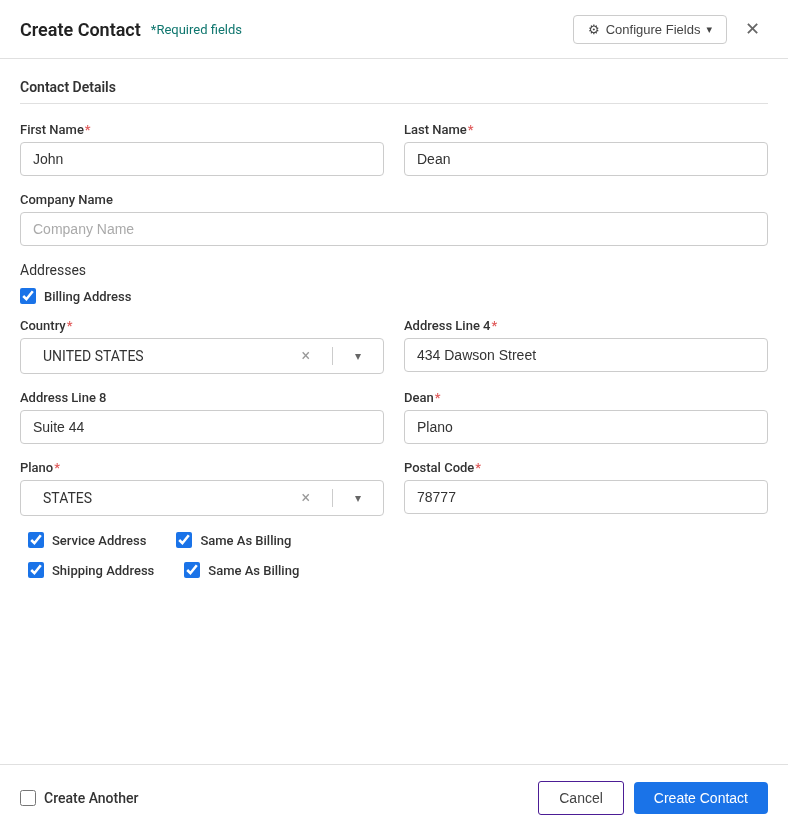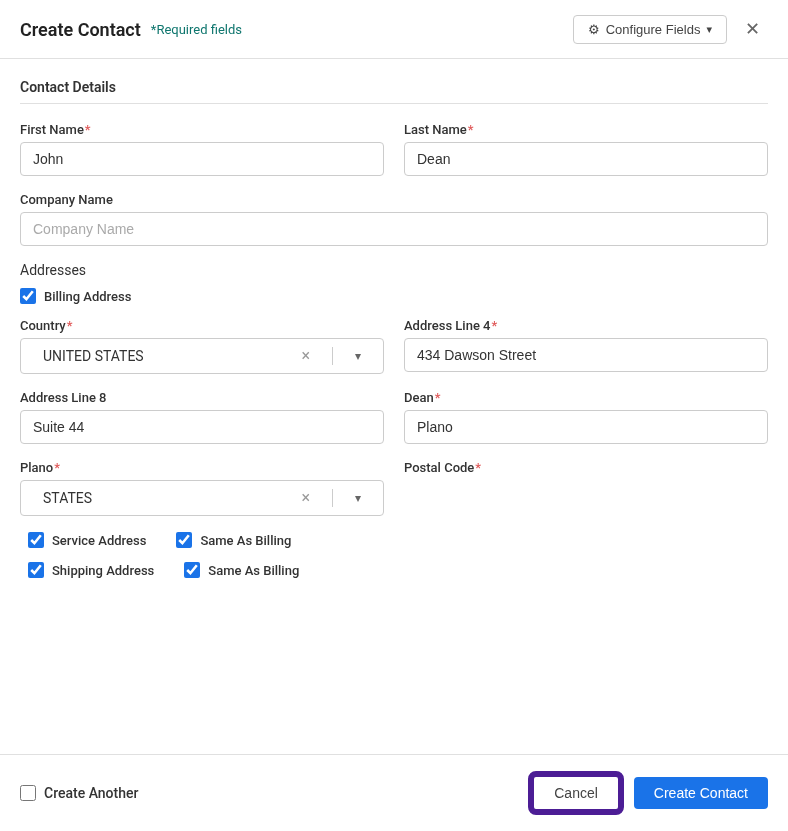--- a/index.html
+++ b/index.html
@@ -218,22 +218,22 @@
     .footer-left input[type="checkbox"] {
       width: 16px;
       height: 16px;
     }
     .footer-left-label {
       font-size: 14px;
       color: #333;
     }
     .cancel-btn {
       padding: 8px 20px;
-      border: 6px solid #4c1d95;
-      border-radius: 8px;
+      border: 1px solid #4c1d95;
+      border-radius: 3px;
       background: #fff;
       color: #444;
       font-size: 14px;
       cursor: pointer;
     }
     .create-contact-btn {
       padding: 8px 20px;
       border: none;
       border-radius: 4px;
       background: #1a73e8;
@@ -342,20 +342,21 @@
           <span class="select-text">STATES</span>
           <span class="select-clear">×</span>
           <div class="select-divider"></div>
           <span class="select-arrow">▾</span>
         </div>
       </div>
       <div class="form-group">
         <label>
           <span>Postal Code</span><span class="required-star">*</span>
         </label>
+        <input type="text" value="78777" style="">
       </div>
     </div>
 
     <div class="service-shipping-row">
       <div class="service-shipping-item">
         <input type="checkbox" id="service-checkbox" checked="" style="">
         <label for="service-checkbox" class="checkbox-label">Service Address</label>
       </div>
       <div class="service-shipping-item">
         <input type="checkbox" id="service-same-checkbox" checked="" style="">

